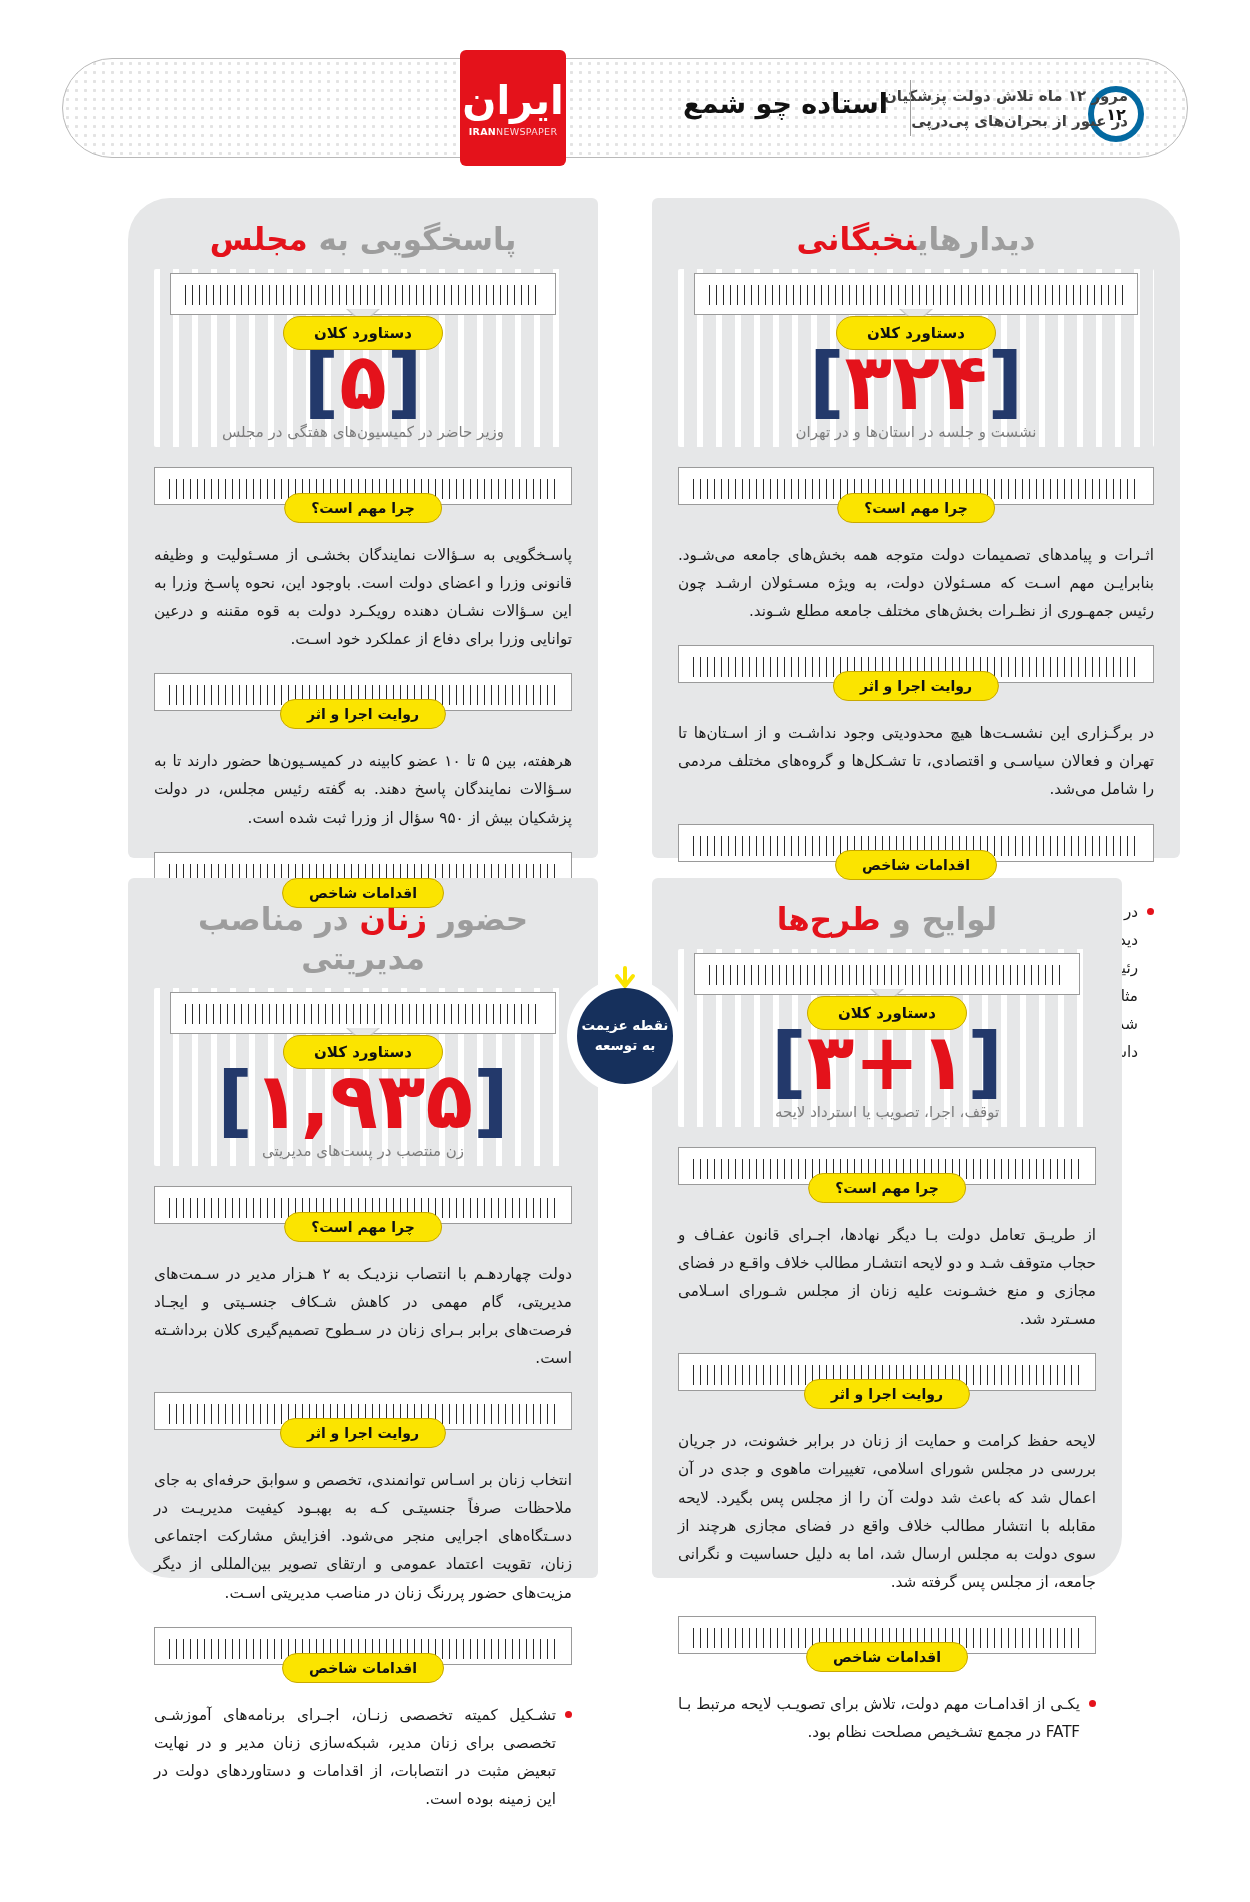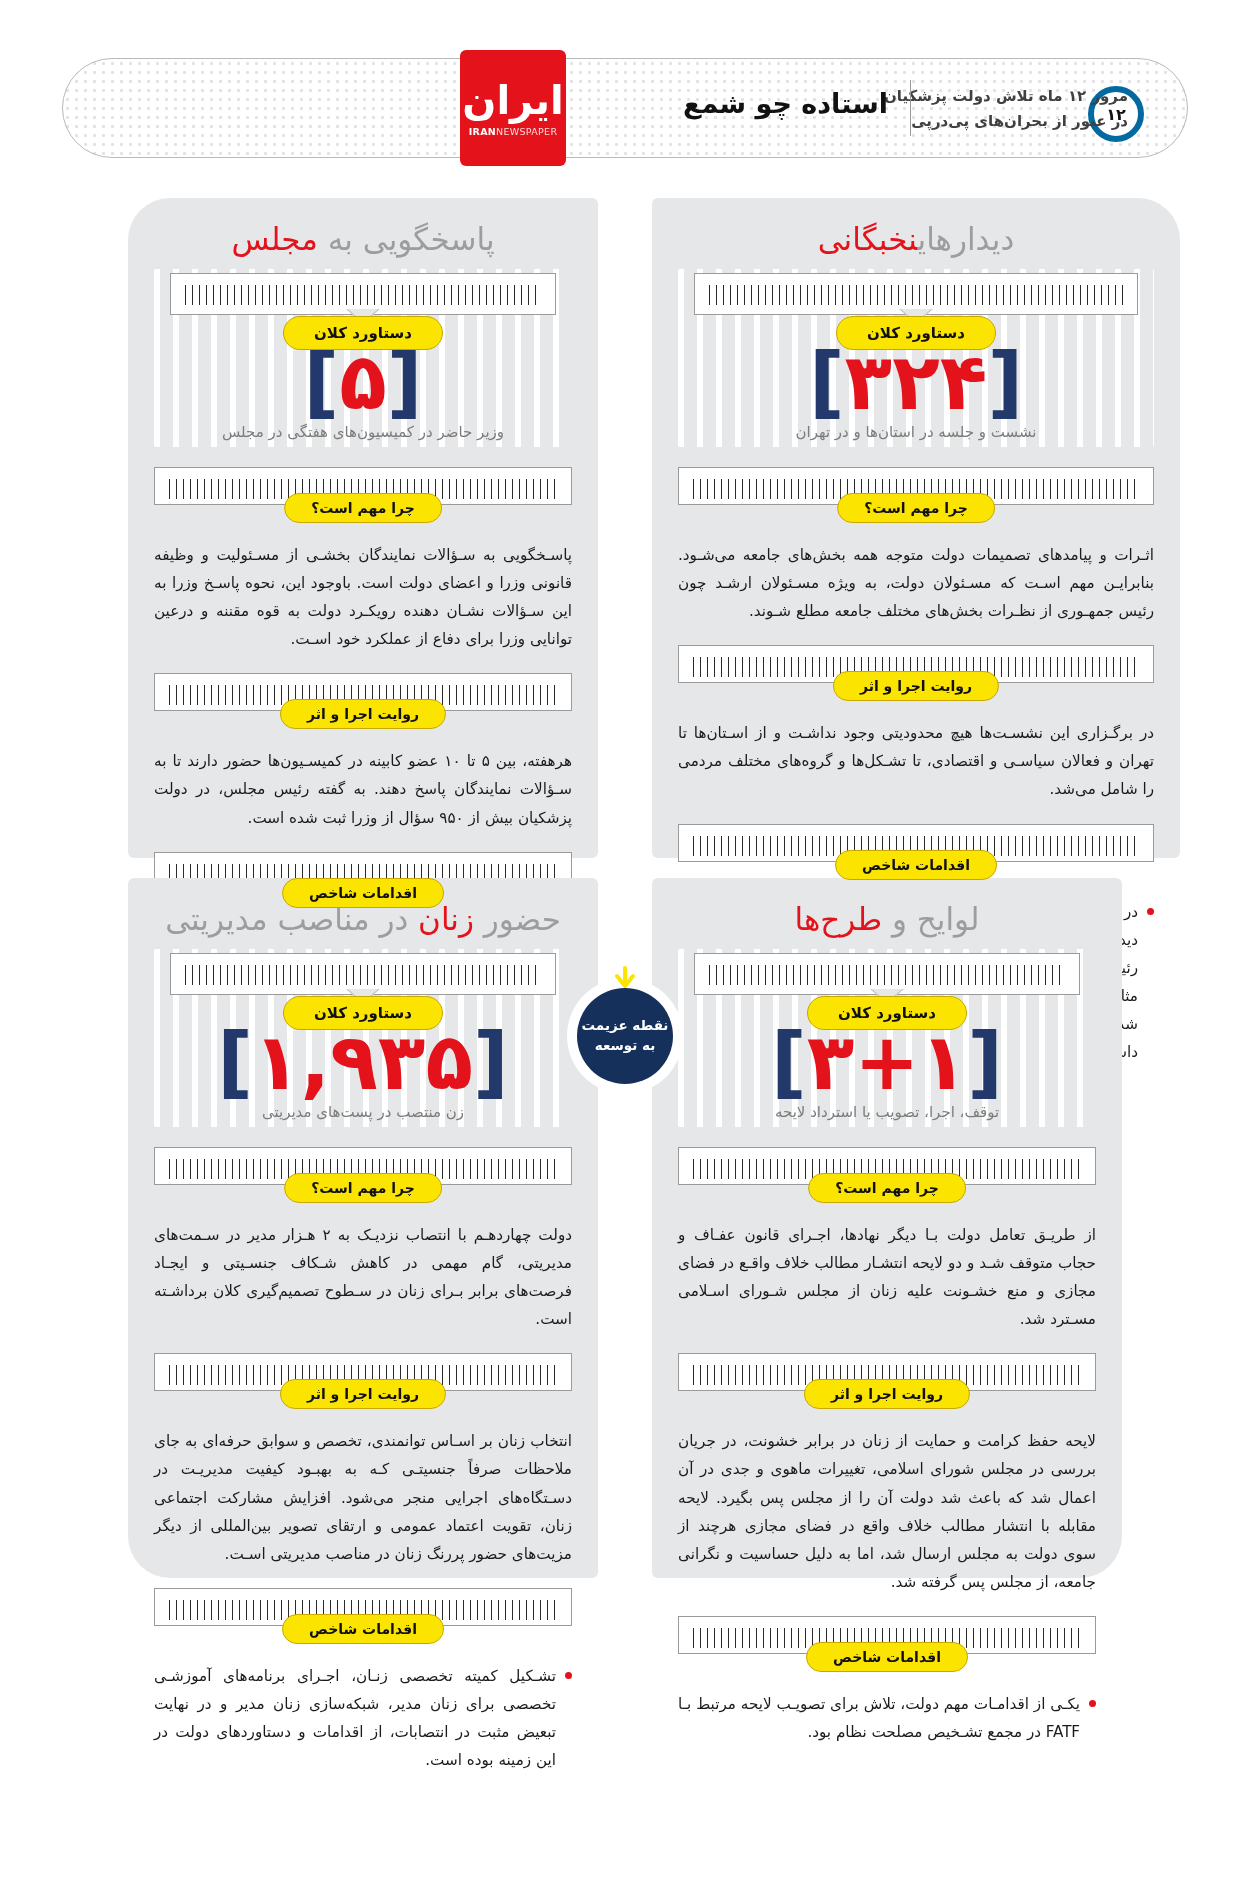--- a/index.html
+++ b/index.html
@@ -68,21 +68,21 @@
     box-sizing:border-box;
   }
   .card.tr{ left:652px; top:8px;  width:528px; height:660px; border-top-right-radius:42px;}
   .card.tl{ left:128px; top:8px;  width:470px; height:660px; border-top-left-radius:42px;}
   .card.br{ left:652px; top:688px;width:470px; height:700px; border-bottom-right-radius:42px;}
   .card.bl{ left:128px; top:688px;width:470px; height:700px; border-bottom-left-radius:42px;}
 
   .card-inner{ position:relative; padding:0 26px; height:100%;}
 
   .card-title{
-    text-align:center; font-size:31px; font-weight:normal;
+    text-align:center; font-size:31px; font-weight:bold;
     color:#222; padding-top:22px; letter-spacing:-0.6px;
     line-height:1.25;
   }
   .card-title .muted{ color:#9d9d9d;}
   .card-title .red{ color:#e4121b;}
 
   
   .hero{
     position:relative; margin-top:10px; height:178px;
     background:

